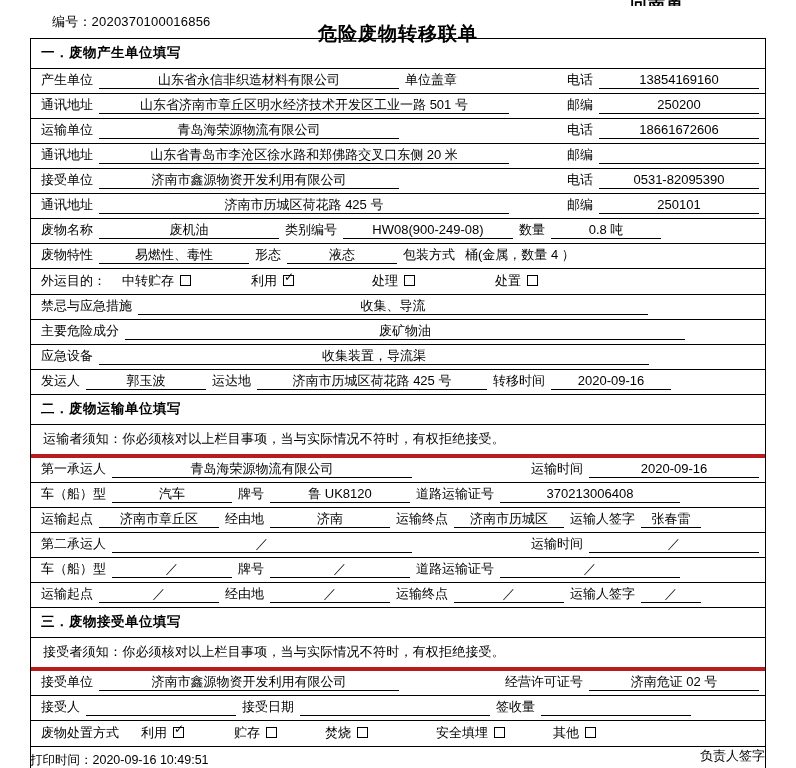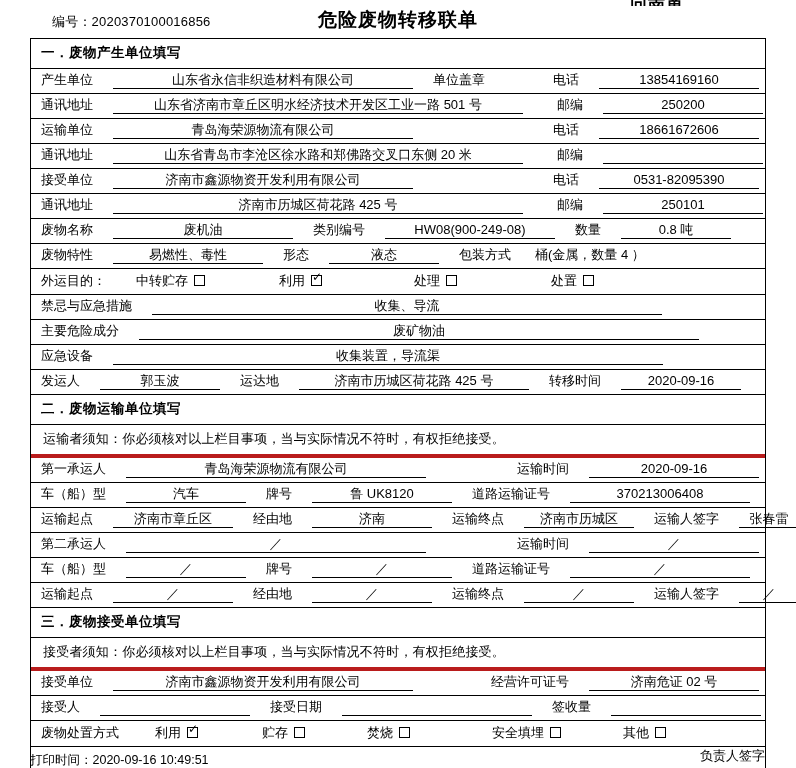--- a/index.html
+++ b/index.html
@@ -31,21 +31,21 @@
     position: absolute;
     left: 52px;
     top: 13px;
     font-size: 13px;
     letter-spacing: .2px;
     white-space: nowrap;
   }
   .doc-title {
     position: absolute;
     left: 0; right: 0;
-    top: 7px;
+    top: 21px;
     text-align: center;
     font-size: 19px;
     font-weight: bold;
     letter-spacing: 1px;
   }
   .corner-mark {
     position: absolute;
     right: 112px;
     top: -6px;
     font-size: 17px;
@@ -72,21 +72,20 @@
     padding: 5px 10px 6px 10px;
     letter-spacing: .5px;
   }
   .row {
     display: flex;
     align-items: flex-end;
     border-bottom: 1px solid #000;
     padding: 0;
     height: 25px;
     box-sizing: border-box;
-    gap: 14px;
   }
   .row.noline { border-bottom: none; flex-direction: column; }
   .row.tall { height: 26px; }
   .cellpad { padding-left: 10px; }
   .lbl {
     white-space: nowrap;
     padding-bottom: 4px;
     font-size: 13px;
   }
   .fill {

